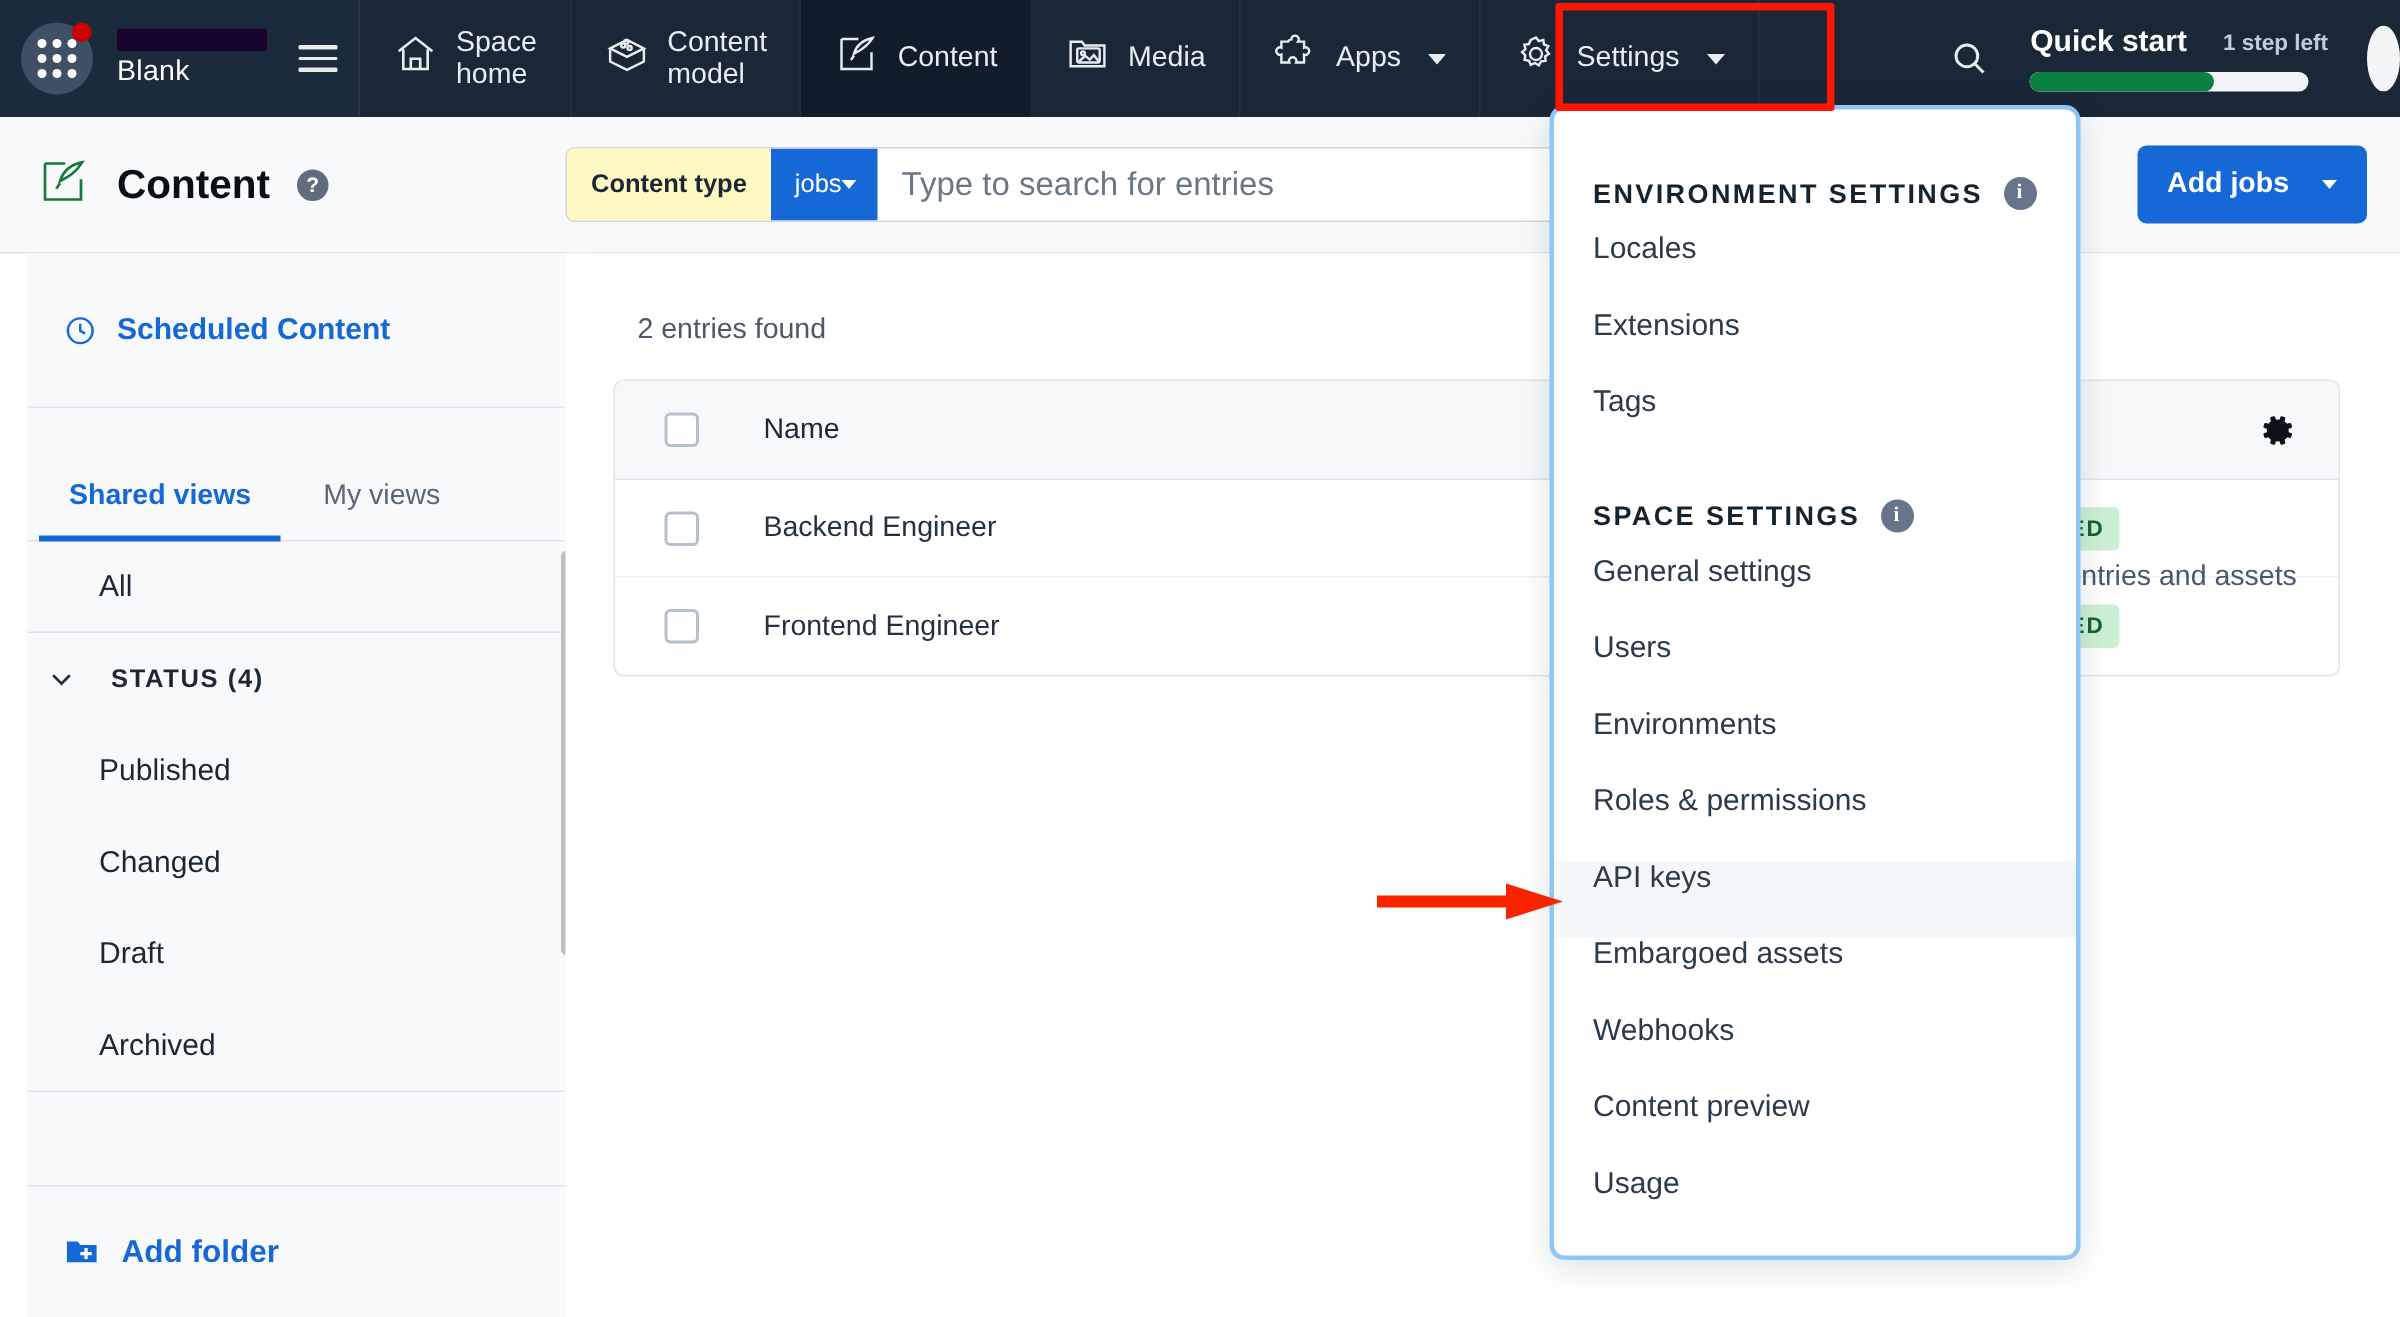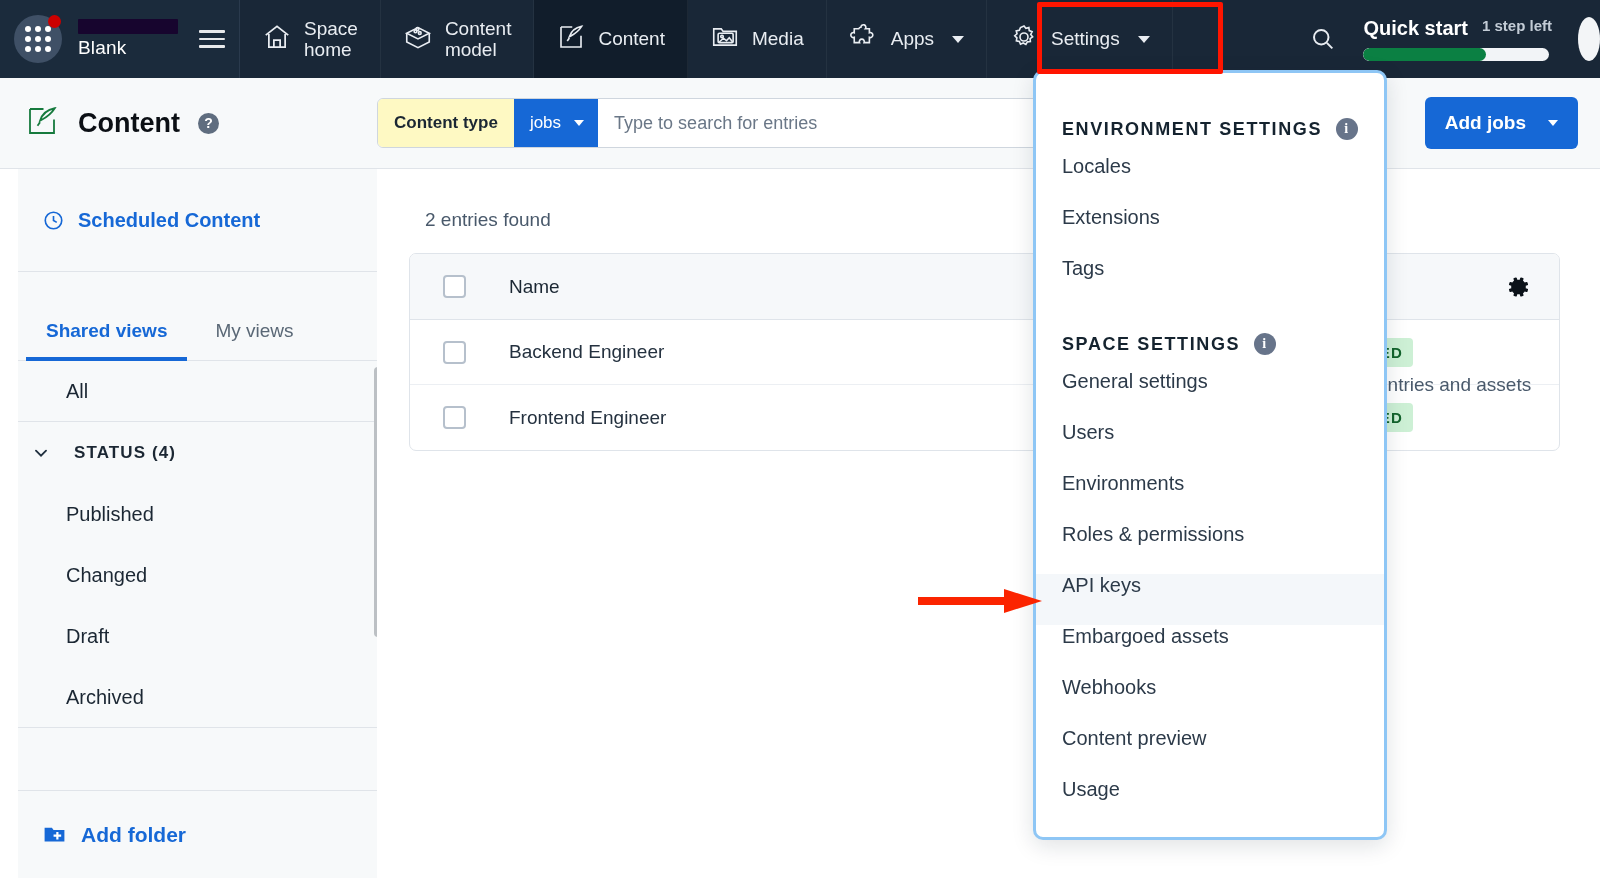--- a/index.html
+++ b/index.html
@@ -51,21 +51,21 @@
 
   .settings-item { position: relative; }
   .settings-hl {
     position: absolute; left: 1037px; top: 2px; width: 186px; height: 72px;
     border: 5px solid #ff1500; border-radius: 2px; pointer-events: none; z-index: 40;
   }
 
   .nav-right { margin-left: auto; display: flex; align-items: center; gap: 0; padding-right: 0; }
   .search-btn { padding: 0 26px; display: flex; align-items: center; cursor: pointer; }
   .quickstart { display: flex; flex-direction: column; gap: 8px; padding-right: 22px; }
-  .qs-line { display: flex; align-items: flex-start; gap: 14px; }
+  .qs-line { display: flex; align-items: center; gap: 24px; }
   .qs-title { color: #fff; font-size: 20px; font-weight: bold; }
   .qs-sub { color: #c3ccd6; font-size: 15px; font-weight: bold; }
   .qs-bar { width: 186px; height: 13px; background: #f2f4f7; border-radius: 7px; overflow: hidden; }
   .qs-fill { height: 100%; width: 66%; background: #0b8043; border-radius: 7px; }
   .avatar-edge {
     width: 26px; height: 44px; overflow: hidden; display: flex; align-items: center;
   }
   .avatar-edge i { display: block; width: 44px; height: 44px; border-radius: 50%; background: #f3f5f7; margin-left: 4px; }
 
   
@@ -84,25 +84,25 @@
   .searchbar {
     display: flex; align-items: center; height: 50px; width: 1000px;
     background: #fff; border: 1px solid #cfd6de; border-radius: 6px; overflow: hidden;
   }
   .ct-label {
     background: #fef9c3; color: #1b2733; font-weight: bold; font-size: 17px;
     padding: 12px 16px; height: 100%; display: flex; align-items: center; white-space: nowrap;
   }
   .ct-value {
     background: #1668d6; color: #fff; font-size: 17px; height: 100%;
-    display: flex; align-items: center; gap: 13px; padding: 0 14px 0 16px; cursor: pointer;
+    display: flex; align-items: center; gap: 0; padding: 0 14px 0 16px; cursor: pointer;
   }
   .ct-value .caret { border-top-color: #fff; margin-left: 0; border-left-width: 5px; border-right-width: 5px; border-top-width: 6px; }
   .search-input {
-    flex: 1; border: none; outline: none; font-size: 18px; color: #2a3744;
+    flex: 1; border: none; outline: none; font-size: 22px; color: #2a3744;
     padding: 0 16px; font-family: "Liberation Sans", sans-serif; background: transparent;
   }
   .search-input::placeholder { color: #6a7787; }
   .filter-btn { display: flex; align-items: center; gap: 10px; padding: 0 16px; color: #1668d6; font-size: 18px; cursor: pointer; white-space: nowrap; }
   .sh-right { width: 200px; display: flex; align-items: center; justify-content: flex-end; padding-right: 22px; }
   .add-btn {
     background: #1668d6; color: #fff; border: none; border-radius: 6px;
     height: 52px; padding: 0 20px; font-size: 19px; font-weight: bold;
     display: flex; align-items: center; gap: 16px; cursor: pointer;
     font-family: "Liberation Sans", sans-serif;

